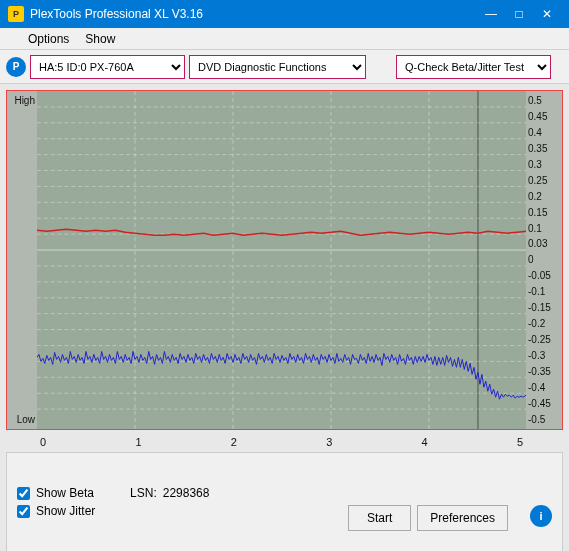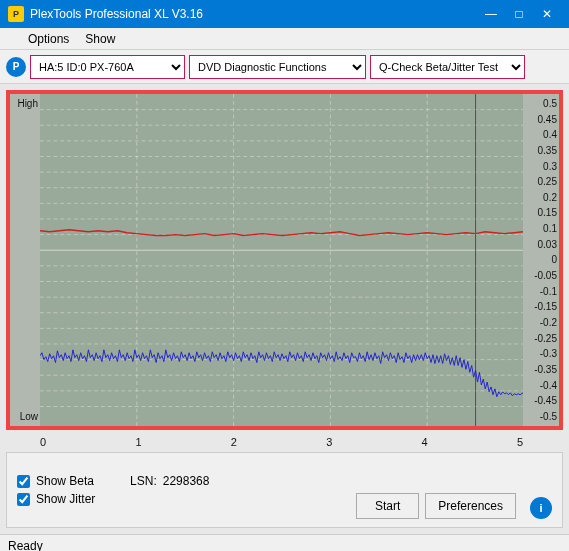--- a/index.html
+++ b/index.html
@@ -98,35 +98,35 @@
     .toolbar select {
       height: 24px;
       font-size: 11px;
       border: 1px solid #be185d;
       background: white;
       cursor: pointer;
       padding: 0 4px;
     }
     .toolbar select:first-of-type { width: 155px; }
     .toolbar select:nth-of-type(2) { width: 177px; }
-    .toolbar select:nth-of-type(3) { width: 155px; }
+    .toolbar select:nth-of-type(3) { width: 155px; margin-left: 26px; }
 
     
     .main-content {
       background: #e8e8e8;
       padding: 6px;
       display: flex;
       flex-direction: column;
       gap: 4px;
     }
 
     
     .chart-container {
       background: #b0b8b0;
-      border: 4px solid #ef4444;
+      border: 1px solid #ef4444;
       position: relative;
       height: 340px;
       display: flex;
     }
     .chart-y-label-left {
       width: 30px;
       display: flex;
       flex-direction: column;
       justify-content: space-between;
       padding: 4px 2px;
@@ -141,37 +141,36 @@
     }
     .chart-y-label-right {
       width: 36px;
       display: flex;
       flex-direction: column;
       justify-content: space-between;
       padding: 4px 2px;
       font-size: 10px;
       color: #111;
       text-align: left;
-      align-items: flex-end;
     }
 
     .chart-x-axis {
       display: flex;
       justify-content: space-between;
       padding: 2px 4px 0 34px;
       font-size: 11px;
       color: #111;
       margin-right: 36px;
     }
 
     
     .bottom-controls {
       background: #f0f0f0;
       border: 1px solid #ccc;
-      padding: 8px 10px;
+      padding: 20px 10px;
       display: flex;
       flex-direction: column;
       gap: 2px;
     }
     .bottom-row {
       display: flex;
       align-items: center;
       justify-content: space-between;
     }
     .check-row {
@@ -387,21 +386,21 @@
           <span style="margin-left:30px;">LSN:</span>
           <span>2298368</span>
         </div>
         <div class="check-row">
           <input type="checkbox" checked="" style="">
           <span>Show Jitter</span>
         </div>
       </div>
       <div style="display:flex; flex-direction:row; align-items:flex-end; gap:6px;margin-top:32px;">
         <button class="btn-start">Start</button>
-        <div style="display:flex; align-items:flex-end; gap:14px;">
+        <div style="display:flex; align-items:flex-start; gap:22px;">
           <button class="btn-preferences">Preferences</button>
           <button class="info-btn">i</button>
         </div>
       </div>
     </div>
   </div>
 
 </div>
 
 <div class="status-bar">

